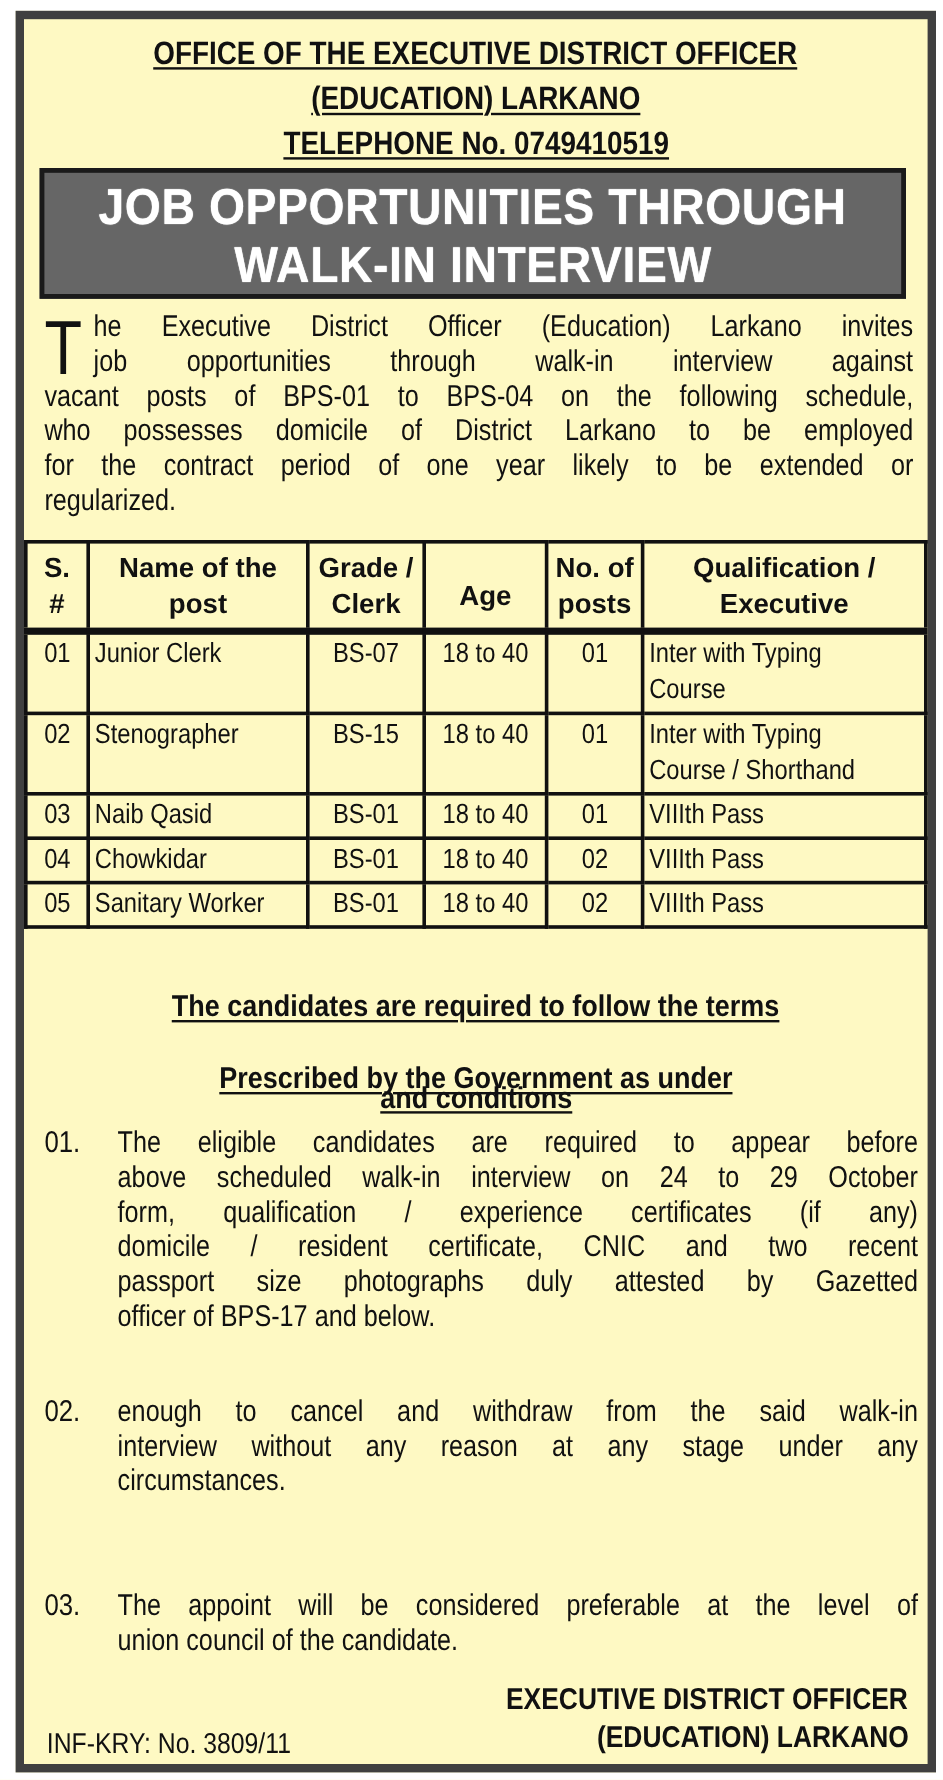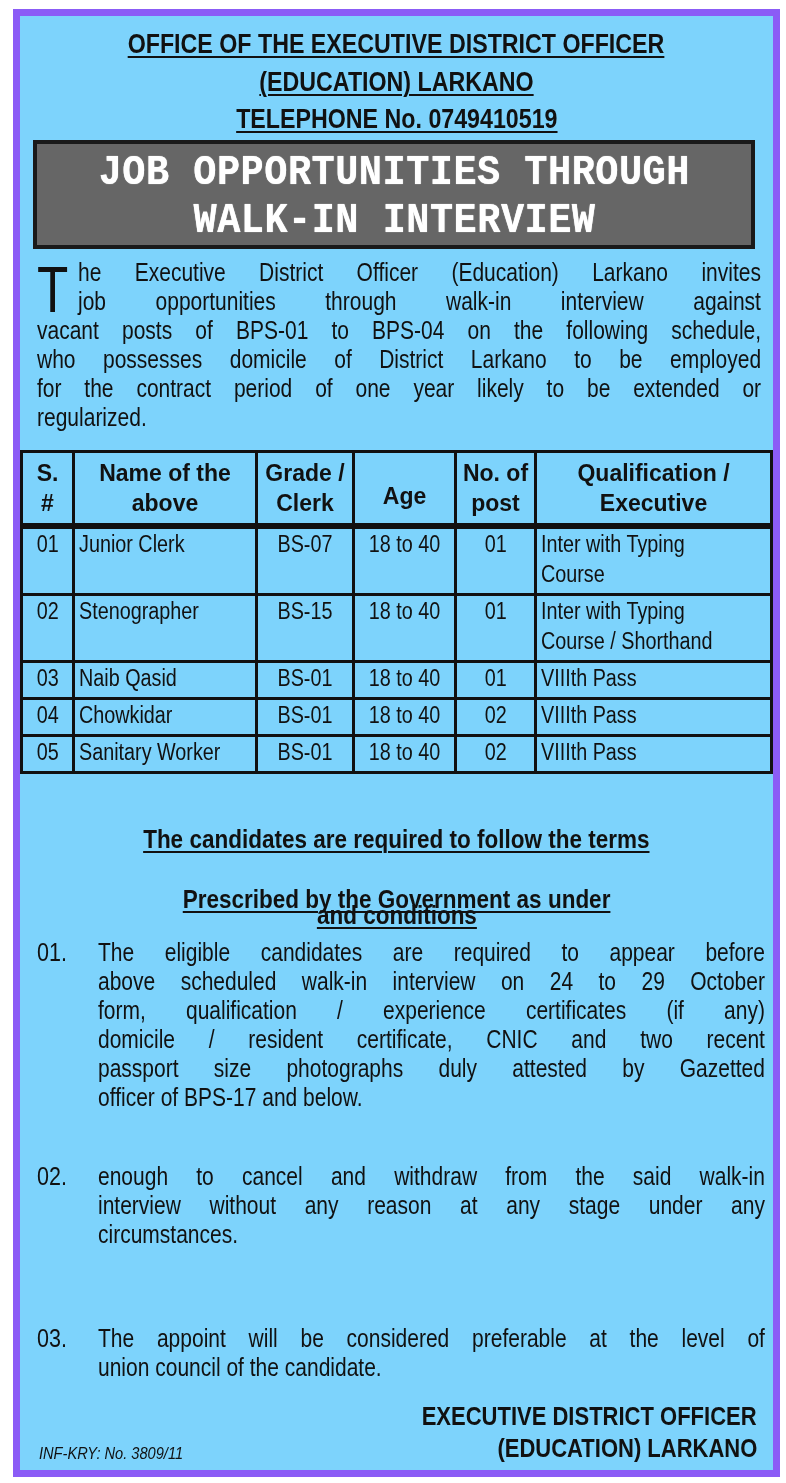--- a/index.html
+++ b/index.html
@@ -1,30 +1,30 @@
 <!DOCTYPE html>
 <html><head>
 <meta charset="utf-8">
 <style>
   html, body { margin: 0; padding: 0; background: #ffffff; }
   body { width: 786px; height: 1483px; position: relative; overflow: hidden;
          font-family: "Liberation Sans", sans-serif; color: #111; }
   .frame { position: absolute; left: 13px; top: 9px; width: 753px; height: 1454px;
-           border: 7px solid #8b5cf6; background: #7dd3fc; }
+           border: 7px solid #404040; background: #fef9c3; }
 
   .hdr { position: absolute; left: 0; width: 753px; text-align: center; font-weight: bold;
          font-size: 27px; line-height: 30px; }
   .hdr span { text-decoration: underline; text-decoration-thickness: 2px; text-underline-offset: 3px;
               display: inline-block; transform: scaleX(0.86); transform-origin: center top; white-space: nowrap; }
 
   .job-banner { position: absolute; left: 14px; top: 192px; width: 715px; height: 155px;
                 background: #666; border: 4px solid #1a1a1a; box-sizing: border-box;
                 left: 14px; top: 192px; }
   .job-banner { top: 192px; left: 14px; }
-  .job-banner { top: 191px; font-family: Liberation Mono, monospace; }
+  .job-banner { top: 191px; }
 
   .job-banner .line { position: absolute; left: 0; width: 100%; text-align: center; color: #fff;
                       font-weight: bold; font-size: 42px; line-height: 46px; }
   .job-banner .line span { display: inline-block; transform: scaleX(0.92); transform-origin: center top; white-space: nowrap;
                            text-shadow: 0 0 1px #fff; letter-spacing: 0.5px; }
 
   .intro { position: absolute; left: 17px; top: 251px; width: 724px; font-size: 25px; line-height: 29px; }
   .intro .row { height: 29px; position: relative; white-space: nowrap; }
   .intro .row > span { display: block; transform: scaleX(0.84); transform-origin: left top; width: 862px;
                        text-align: justify; text-align-last: justify; }
@@ -53,21 +53,21 @@
   .clause .num { position: absolute; left: 0; top: 0; }
   .clause .num span { display: inline-block; transform: scaleX(0.86); transform-origin: left top; }
   .clause .body { position: absolute; left: 61px; top: 0; width: 667px; }
   .clause .row { height: 29px; white-space: nowrap; }
   .clause .row > span { display: block; transform: scaleX(0.84); transform-origin: left top; width: 794px;
                         text-align: justify; text-align-last: justify; }
   .clause .row.last > span { text-align-last: left; }
 
   .sig { position: absolute; right: 16px; text-align: right; font-weight: bold; font-size: 25px; line-height: 30px; }
   .sig span { display: inline-block; transform: scaleX(0.88); transform-origin: right top; white-space: nowrap; }
-  .ref { position: absolute; left: 19px; font-size: 17px; line-height: 24px; font-style: italic; }
+  .ref { position: absolute; left: 19px; font-size: 24px; line-height: 24px; }
   .ref span { display: inline-block; transform: scaleX(0.86); transform-origin: left top; white-space: nowrap; }
 </style>
 </head>
 <body>
 
 <div class="frame">
 
   <div class="hdr" style="top:13px;"><span>OFFICE OF THE EXECUTIVE DISTRICT OFFICER</span></div>
   <div class="hdr" style="top:51px;"><span>(EDUCATION) LARKANO</span></div>
   <div class="hdr" style="top:88px;"><span>TELEPHONE No. 0749410519</span></div>
@@ -104,24 +104,24 @@
       <col style="width:52px">
         <col style="width:183px">
         <col style="width:97px">
         <col style="width:102px">
         <col style="width:80px">
         <col>
     </colgroup>
     <thead>
       <tr>
         <th><span class="sq" style="white-space:normal; width:40px; transform:none;">S. #</span></th>
-        <th><span class="sq" style="white-space:normal; transform:none;">Name of the above</span></th>
+        <th><span class="sq" style="white-space:normal; transform:none;">Name of the post</span></th>
         <th><span class="sq" style="white-space:normal; transform:none;">Grade / Clerk</span></th>
         <th><span class="sq" style="transform:none;margin-top:15px;">Age</span></th>
-        <th><span class="sq" style="white-space:normal; transform:none;">No. of post</span></th>
+        <th><span class="sq" style="white-space:normal; transform:none;">No. of posts</span></th>
         <th><span class="sq" style="white-space:normal; transform:none;">Qualification / Executive</span></th>
       </tr>
     </thead>
     <tbody>
       <tr class="tall">
         <td class="c"><span class="sq">01</span></td>
         <td><span class="sq">Junior Clerk</span></td>
         <td class="c"><span class="sq">BS-07</span></td>
         <td class="c"><span class="sq">18 to 40</span></td>
         <td class="c"><span class="sq">01</span></td>

